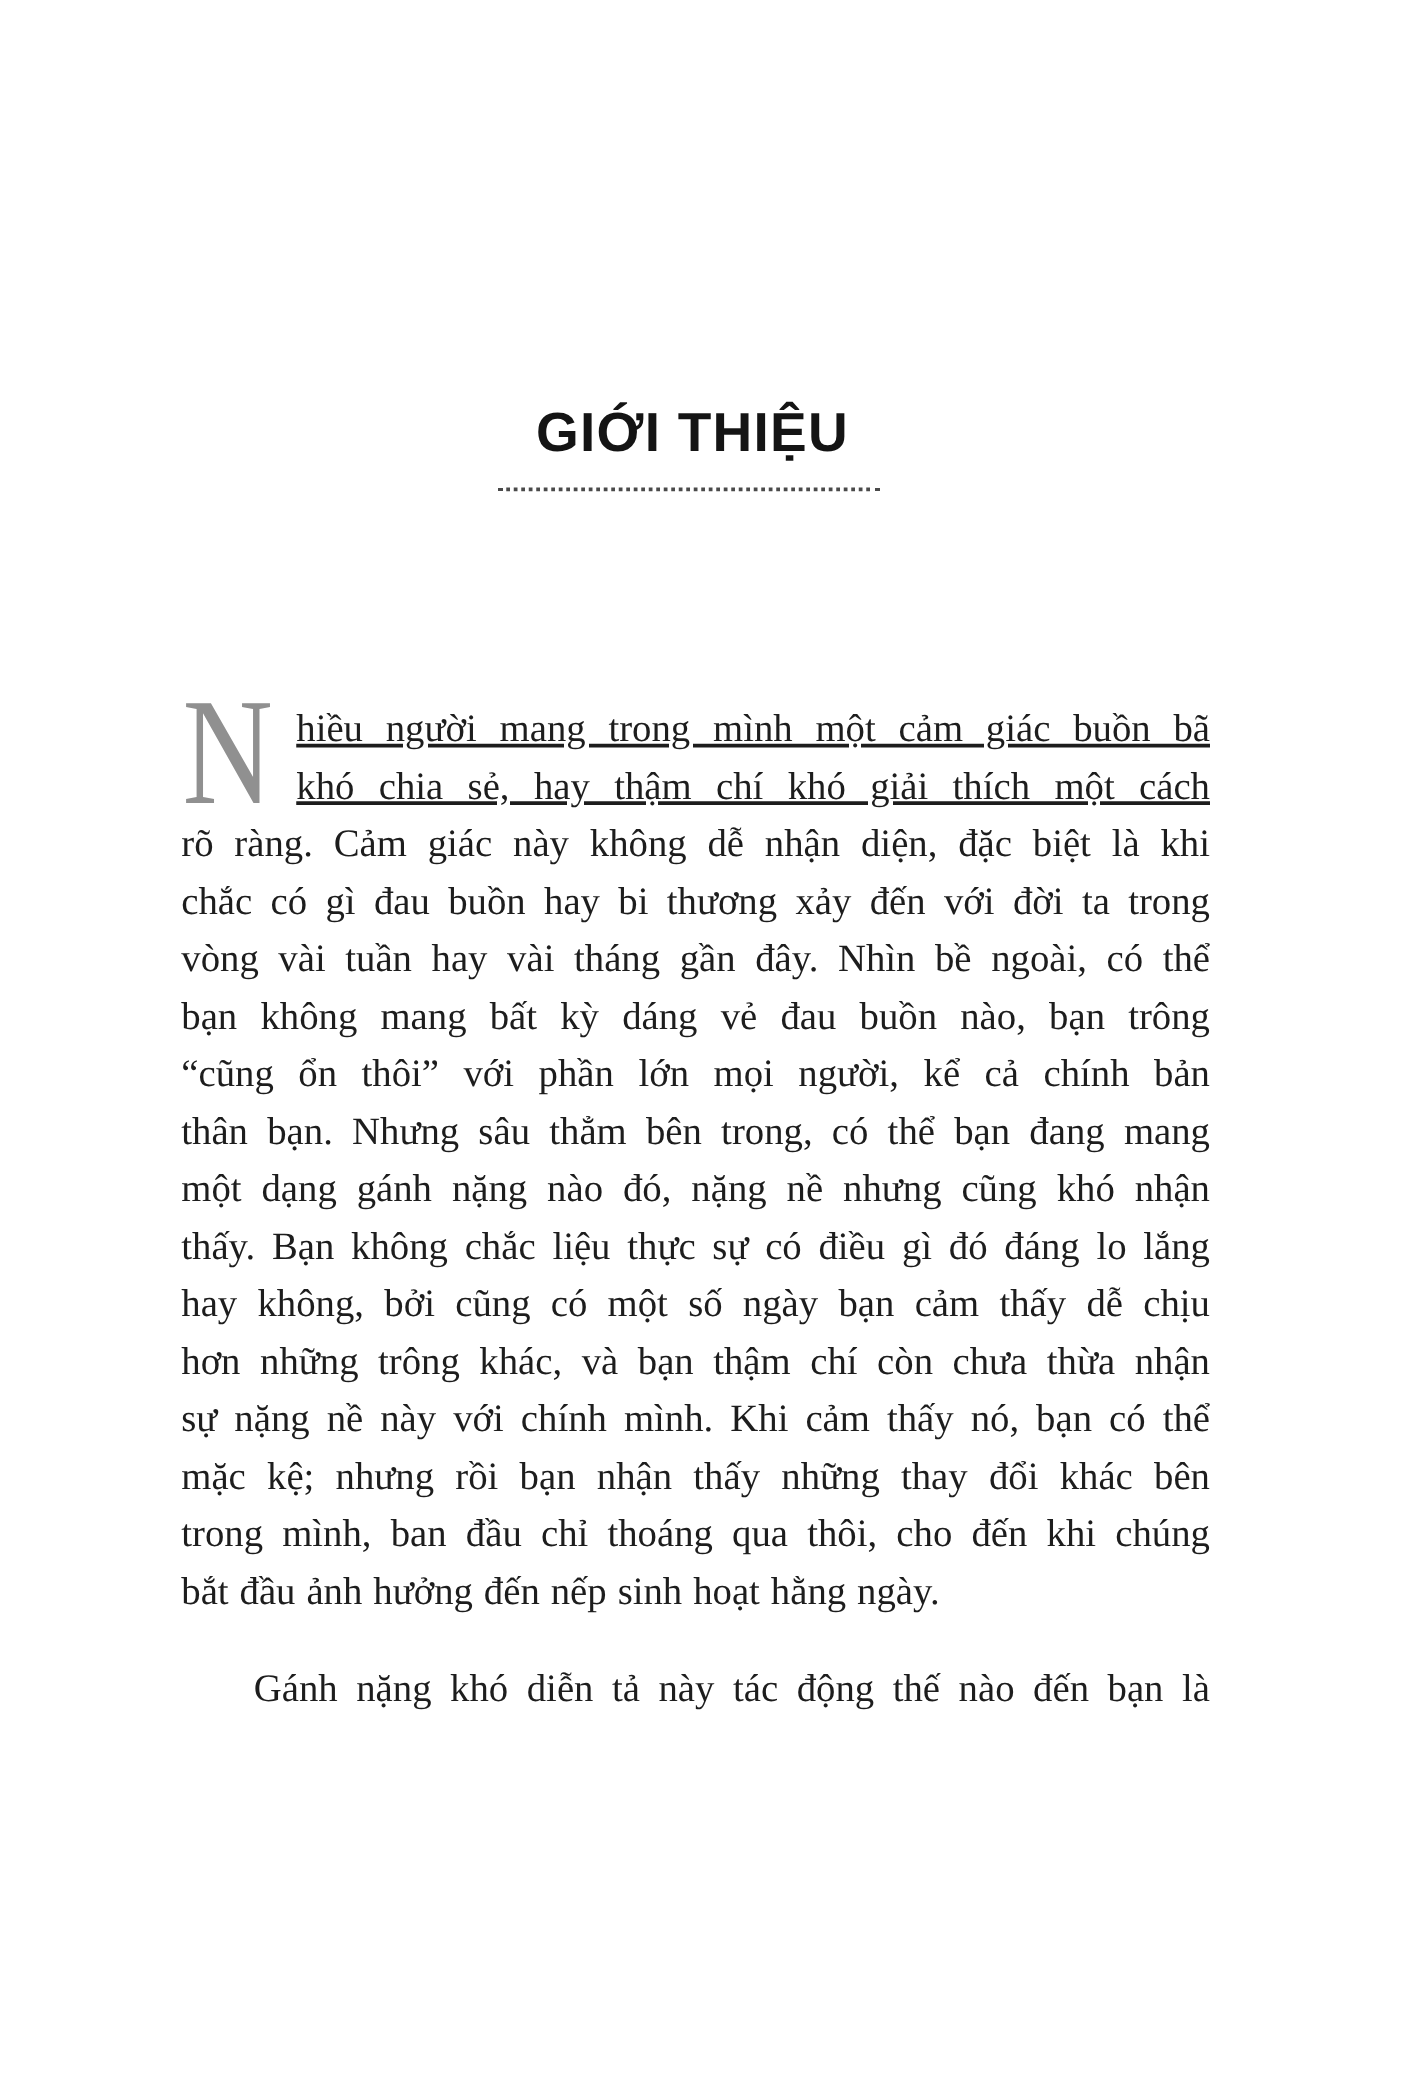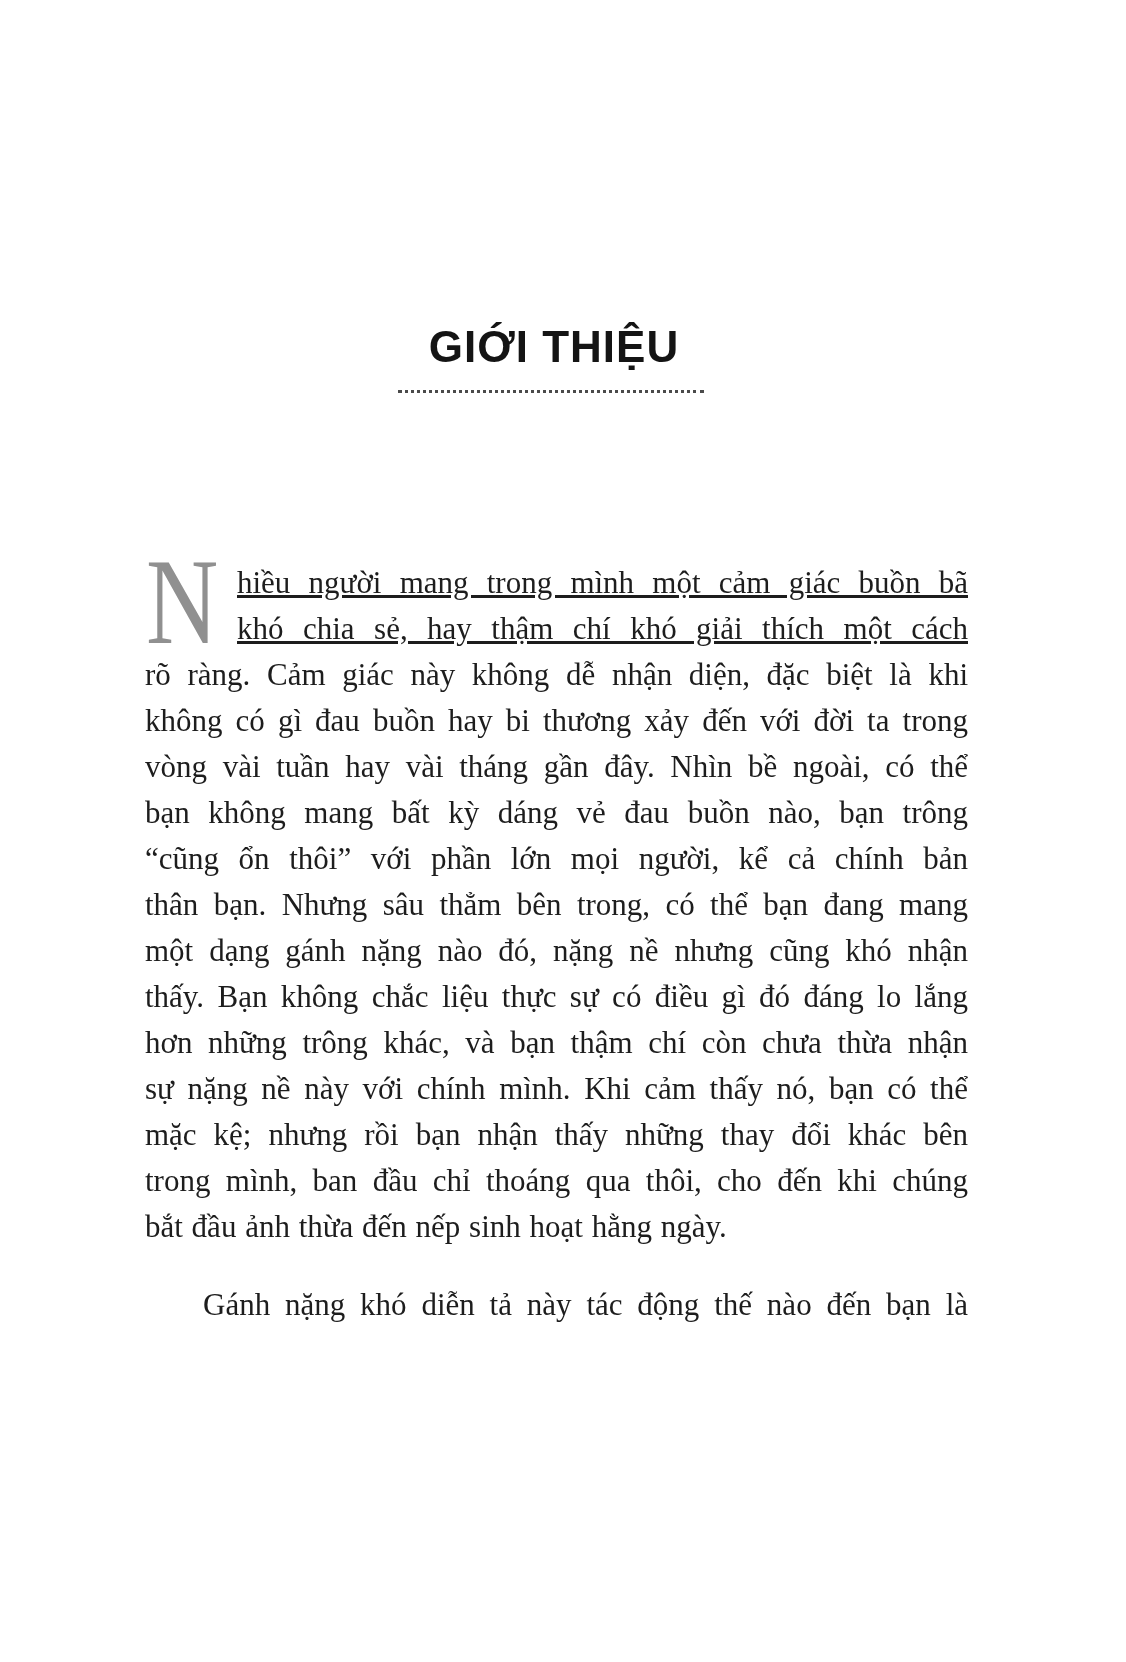--- a/index.html
+++ b/index.html
@@ -81,32 +81,33 @@
   <div class="chapter-title">GIỚI THIỆU</div>
   <div class="title-rule"></div>
 
   <div class="dropcap">N</div>
 
   <div class="body-text">
     <div class="para-1">
       <div class="line dropcap-indent">hiều người mang trong mình một cảm giác buồn bã</div>
       <div class="line dropcap-indent">khó chia sẻ, hay thậm chí khó giải thích một cách</div>
       <div class="line">rõ ràng. Cảm giác này không dễ nhận diện, đặc biệt là khi</div>
-      <div class="line">không có gì đau buồn hay bi thương xảy đến với đời ta trong</div>
+      <div class="line">chắc có gì đau buồn hay bi thương xảy đến với đời ta trong</div>
       <div class="line">vòng vài tuần hay vài tháng gần đây. Nhìn bề ngoài, có thể</div>
       <div class="line">bạn không mang bất kỳ dáng vẻ đau buồn nào, bạn trông</div>
       <div class="line">“cũng ổn thôi” với phần lớn mọi người, kể cả chính bản</div>
       <div class="line">thân bạn. Nhưng sâu thẳm bên trong, có thể bạn đang mang</div>
       <div class="line">một dạng gánh nặng nào đó, nặng nề nhưng cũng khó nhận</div>
       <div class="line">thấy. Bạn không chắc liệu thực sự có điều gì đó đáng lo lắng</div>
+      <div class="line">hay không, bởi cũng có một số ngày bạn cảm thấy dễ chịu</div>
       <div class="line">hơn những trông khác, và bạn thậm chí còn chưa thừa nhận</div>
       <div class="line">sự nặng nề này với chính mình. Khi cảm thấy nó, bạn có thể</div>
       <div class="line">mặc kệ; nhưng rồi bạn nhận thấy những thay đổi khác bên</div>
       <div class="line">trong mình, ban đầu chỉ thoáng qua thôi, cho đến khi chúng</div>
-      <div class="line para-end">bắt đầu ảnh thừa đến nếp sinh hoạt hằng ngày.</div>
+      <div class="line para-end">bắt đầu ảnh hưởng đến nếp sinh hoạt hằng ngày.</div>
     </div>
     <div class="para-2">
       <div class="line first-line">Gánh nặng khó diễn tả này tác động thế nào đến bạn là</div>
     </div>
   </div>
 
   <div class="footer">
     <span class="footer-section">Giới thiệu</span>
     <svg class="ornament" viewBox="0 0 34 34">
       <g stroke="#4d4d4d" stroke-width="1.1" stroke-linecap="round">

